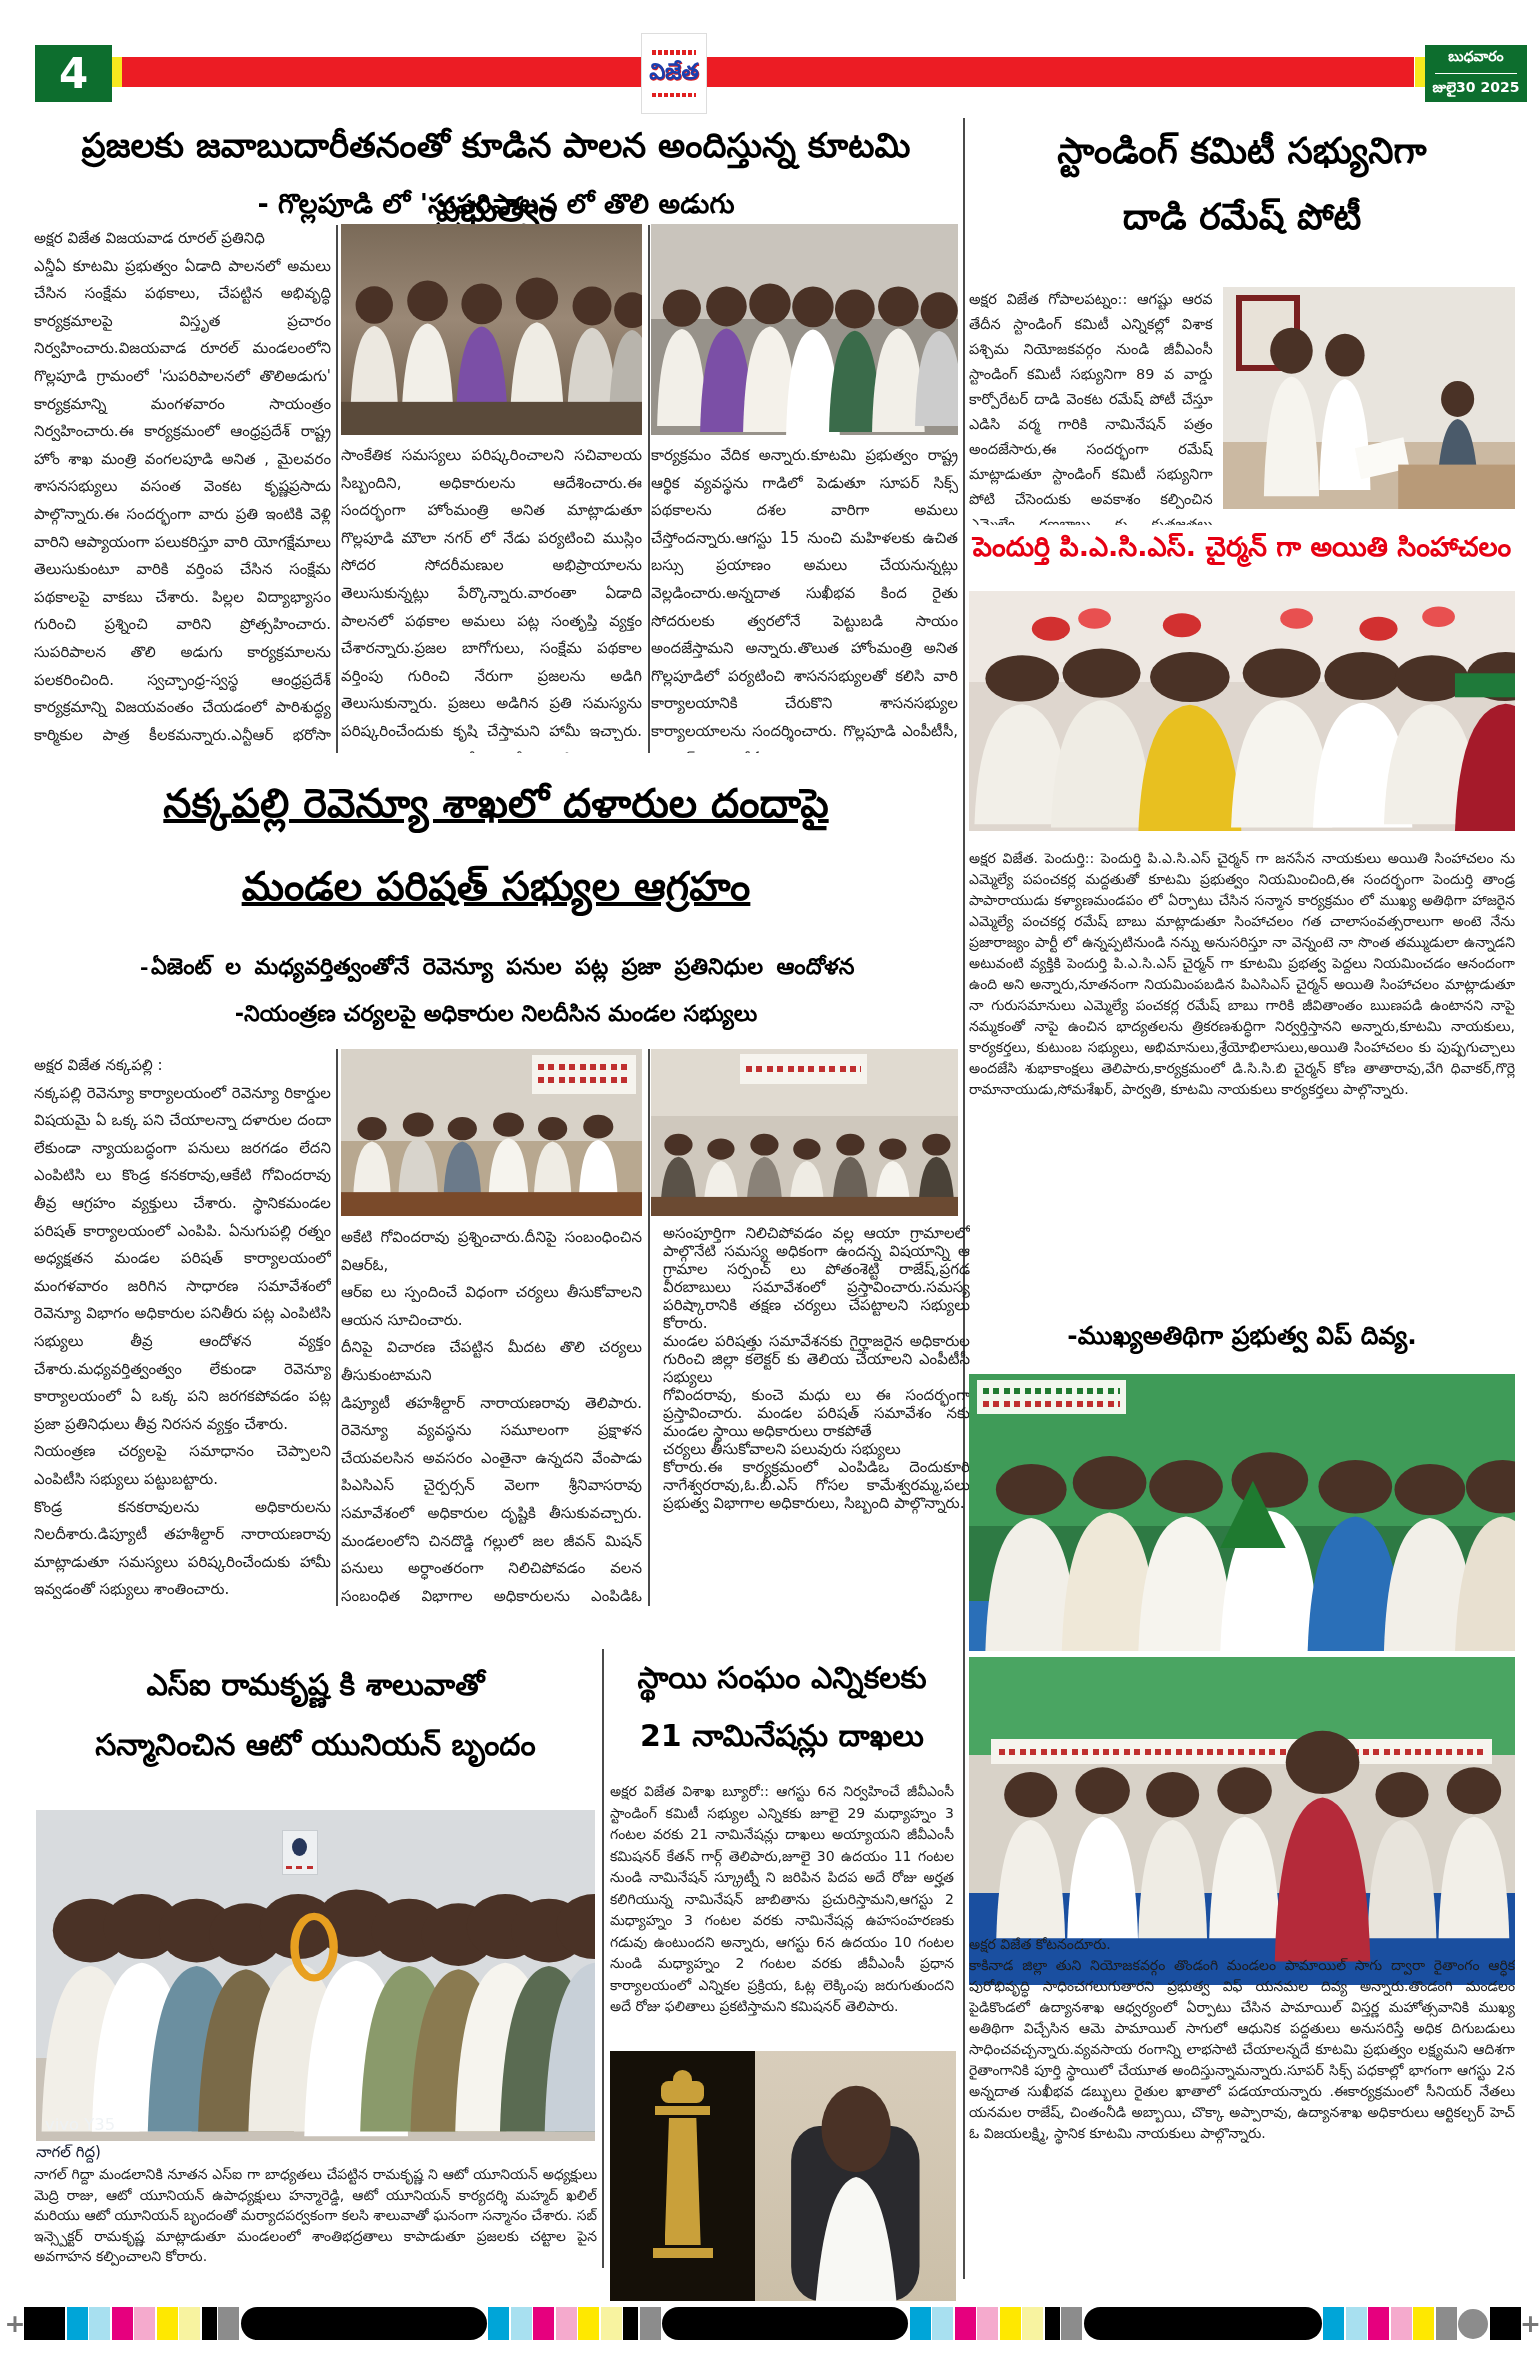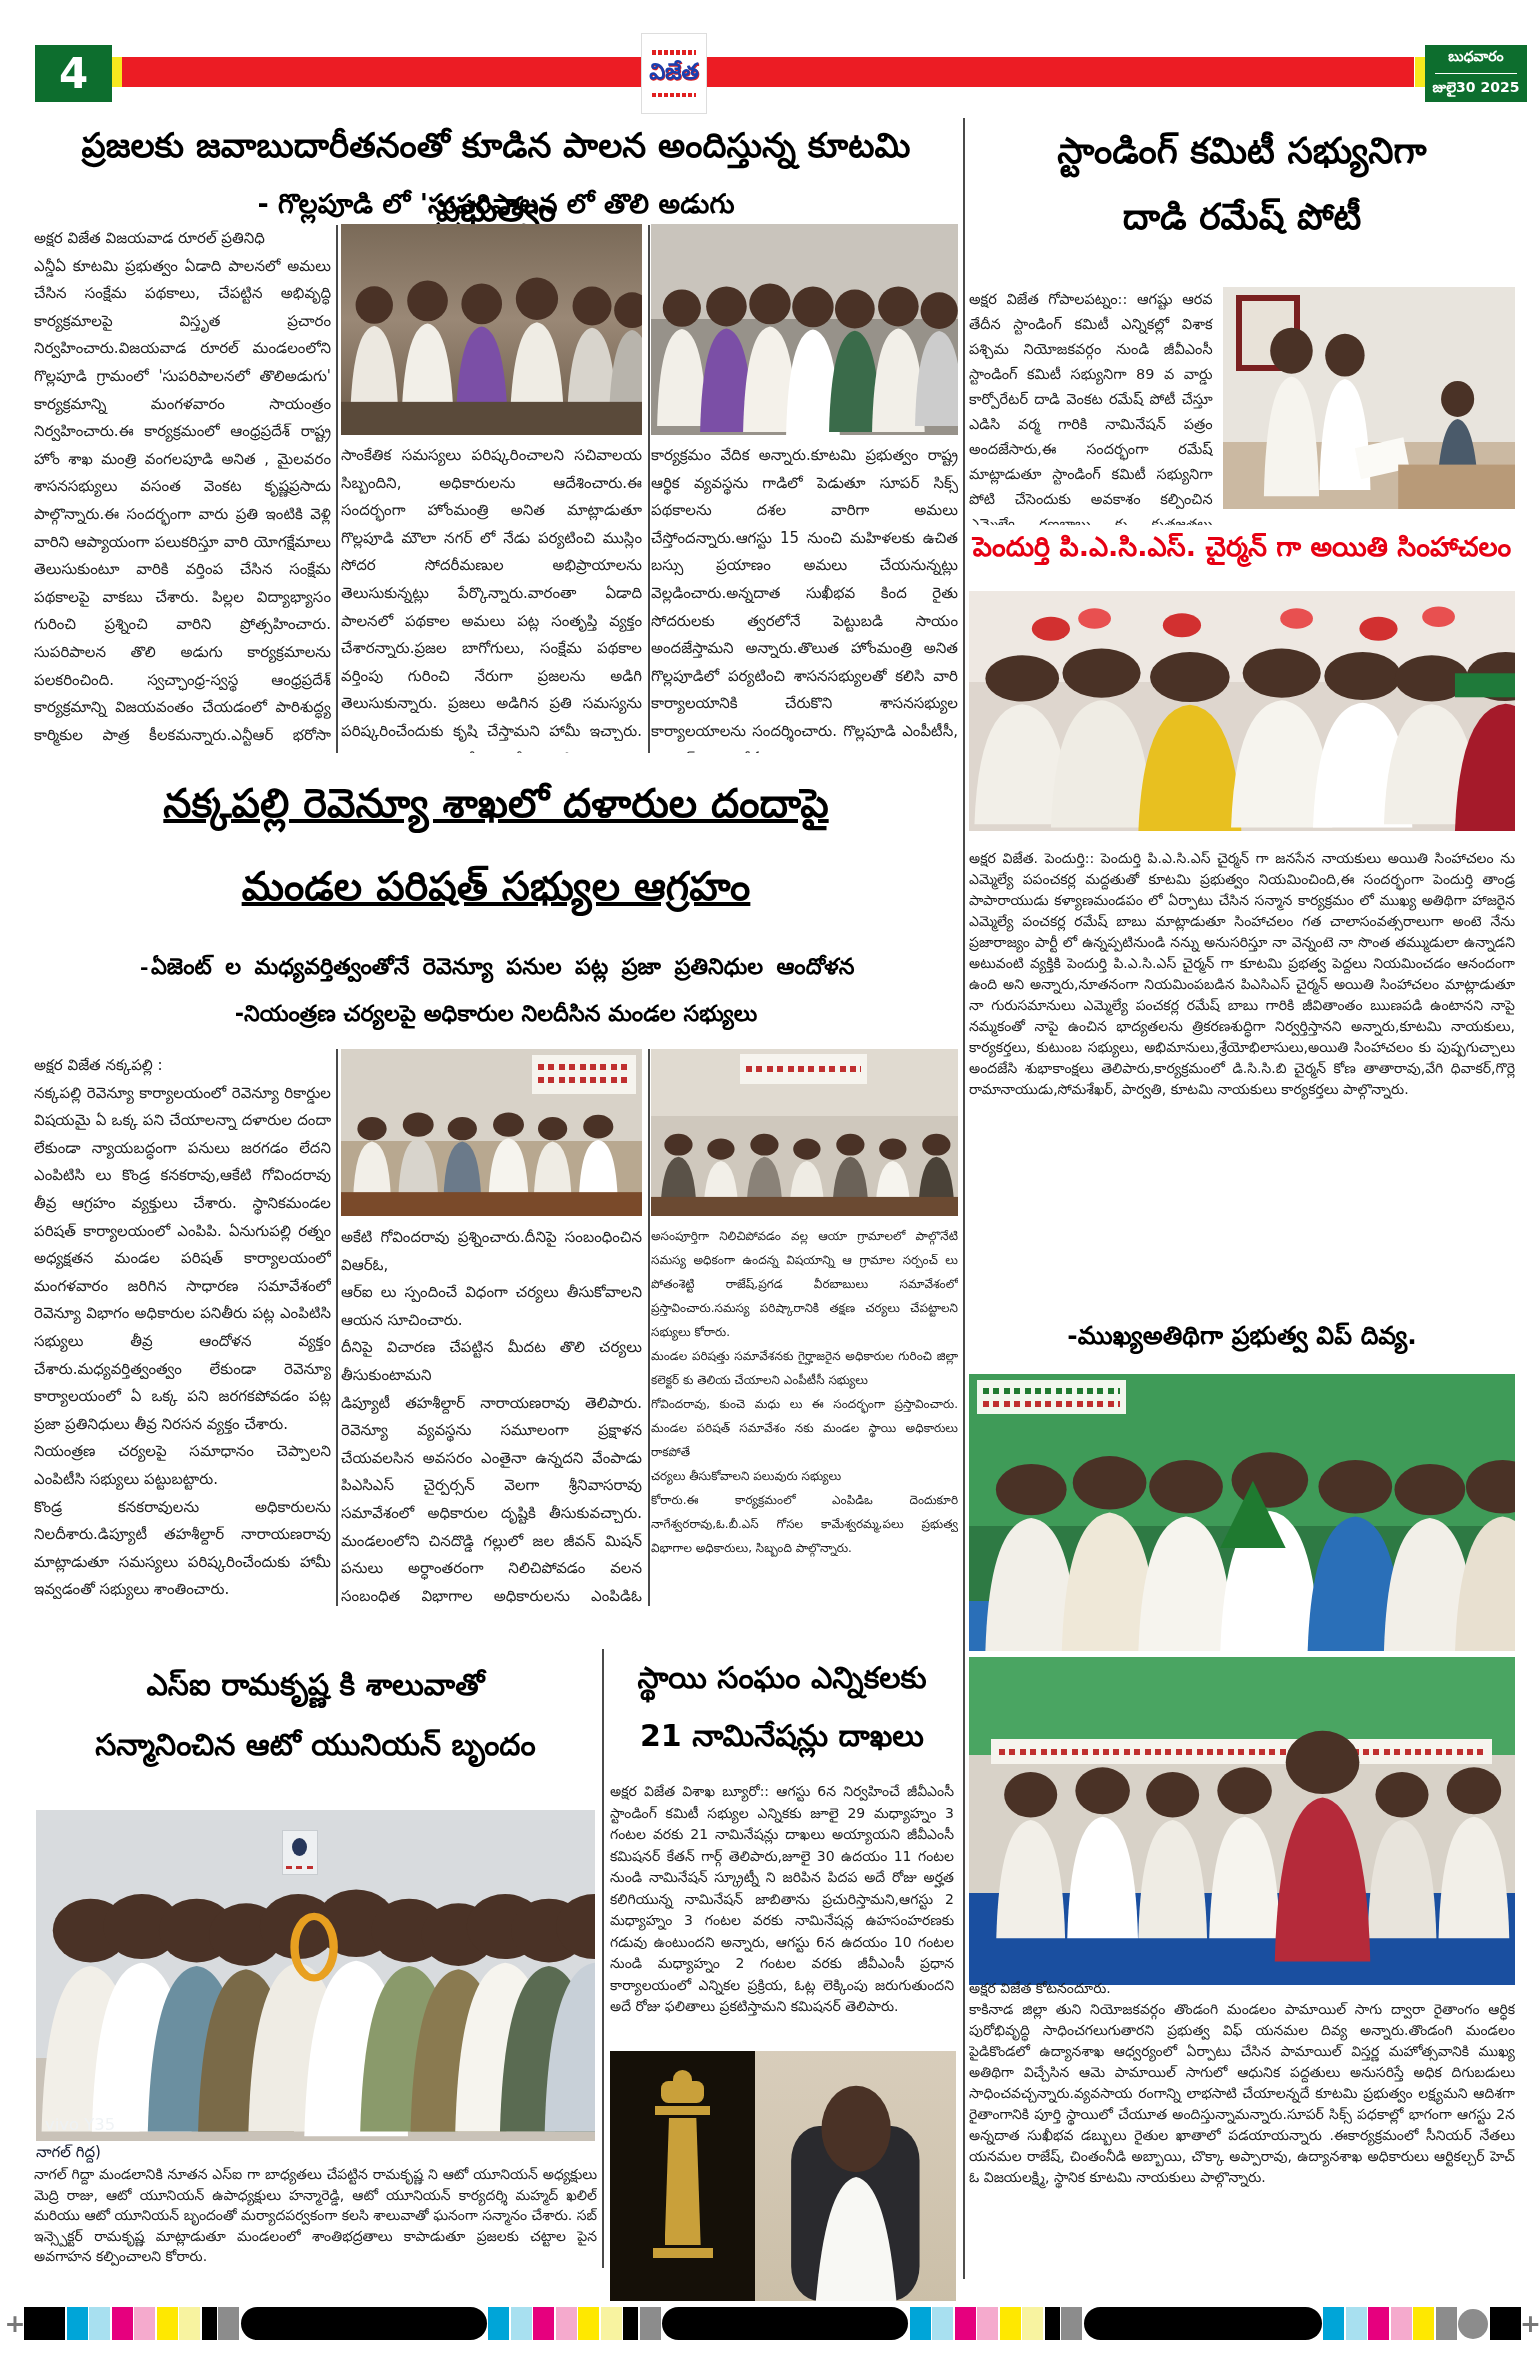--- a/index.html
+++ b/index.html
@@ -183,21 +183,21 @@
       <use href="#fig" transform="translate(6,70) scale(3.4)" style="color:#5a5248"></use>
       <use href="#fig" transform="translate(34,74) scale(3.3)" style="color:#f2efe8"></use>
       <use href="#fig" transform="translate(62,70) scale(3.4)" style="color:#8a8278"></use>
       <use href="#fig" transform="translate(90,74) scale(3.3)" style="color:#efece4"></use>
       <use href="#fig" transform="translate(118,70) scale(3.4)" style="color:#6b6258"></use>
       <use href="#fig" transform="translate(146,74) scale(3.3)" style="color:#f6f4ee"></use>
       <use href="#fig" transform="translate(174,70) scale(3.4)" style="color:#4a4238"></use>
       <rect x="0" y="124" width="200" height="16" fill="#6b4a32"></rect>
     </svg>
   </div>
-  <div class="abs bodytxt preline" style="left:651px;top:1224px;width:307px;height:383px;font-size:12px;line-height:24px;">అసంపూర్తిగా నిలిచిపోవడం వల్ల ఆయా గ్రామాలలో పాల్గొనేటి సమస్య అధికంగా ఉందన్న విషయాన్ని ఆ గ్రామాల సర్పంచ్ లు పోతంశెట్టి రాజేష్,ప్రగడ వీరబాబులు సమావేశంలో ప్రస్తావించారు.సమస్య పరిష్కారానికి తక్షణ చర్యలు చేపట్టాలని సభ్యులు కోరారు.
+  <div class="abs bodytxt preline" style="left:651px;top:1224px;width:307px;height:383px;font-size:15px;line-height:18px;padding-left:12px;">అసంపూర్తిగా నిలిచిపోవడం వల్ల ఆయా గ్రామాలలో పాల్గొనేటి సమస్య అధికంగా ఉందన్న విషయాన్ని ఆ గ్రామాల సర్పంచ్ లు పోతంశెట్టి రాజేష్,ప్రగడ వీరబాబులు సమావేశంలో ప్రస్తావించారు.సమస్య పరిష్కారానికి తక్షణ చర్యలు చేపట్టాలని సభ్యులు కోరారు.
 మండల పరిషత్తు సమావేశనకు గైర్హాజరైన అధికారుల గురించి జిల్లా కలెక్టర్ కు తెలియ చేయాలని ఎంపీటీసీ సభ్యులు
 గోవిందరావు, కుంచె మధు లు ఈ సందర్భంగా ప్రస్తావించారు. మండల పరిషత్ సమావేశం నకు మండల స్థాయి అధికారులు రాకపోతే
 చర్యలు తీసుకోవాలని పలువురు సభ్యులు
 కోరారు.ఈ కార్యక్రమంలో ఎంపిడిఒ దెందుకూరి నాగేశ్వరరావు,ఓ.బీ.ఎస్ గోసల కామేశ్వరమ్మ,పలు ప్రభుత్వ విభాగాల అధికారులు, సిబ్బంది పాల్గొన్నారు.</div>
 
   <div class="abs subhead" style="left:969px;top:1321px;width:546px;height:36px;font-size:25px;">-ముఖ్యఅతిథిగా ప్రభుత్వ విప్ దివ్య.</div>
 
   <div class="photo" style="left:969px;top:1374px;width:546px;height:277px;background:linear-gradient(180deg,#3f9b58 0 55%,#2e7a44 55% 82%,#2a6fb8 82%);">
     <div class="banner" style="left:7.5px;top:6px;width:149px;height:34px;background:#f2f7ee;">
       <div class="tx" style="left:6px;right:6px;top:7.5px;background:repeating-linear-gradient(90deg,#1f7a30 0 6px,transparent 6px 10.4px);"></div>
@@ -223,21 +223,21 @@
       <use href="#fig" transform="translate(10,48) scale(3.6)" style="color:#f2efe8"></use>
       <use href="#fig" transform="translate(36,46) scale(3.7)" style="color:#ffffff"></use>
       <use href="#fig" transform="translate(62,48) scale(3.6)" style="color:#efece4"></use>
       <use href="#fig" transform="translate(88,46) scale(3.7)" style="color:#f6f4ee"></use>
       <use href="#fig" transform="translate(146,48) scale(3.6)" style="color:#e8e4dc"></use>
       <use href="#fig" transform="translate(172,46) scale(3.7)" style="color:#f2efe8"></use>
       <use href="#fig" transform="translate(112,30) scale(5)" style="color:#b52a3a"></use>
     </svg>
   </div>
 
-  <div class="abs bodytxt preline" style="left:969px;top:1978px;width:546px;height:276px;font-size:14px;line-height:21px;">అక్షర విజేత కోటనందూరు.
+  <div class="abs bodytxt preline" style="left:969px;top:1934px;width:546px;height:276px;font-size:14px;line-height:21px;">అక్షర విజేత కోటనందూరు.
 కాకినాడ జిల్లా తుని నియోజకవర్గం తొండంగి మండలం పామాయిల్ సాగు ద్వారా రైతాంగం ఆర్ధిక పురోభివృద్ధి సాధించగలుగుతారని ప్రభుత్వ విఫ్ యనమల దివ్య అన్నారు.తొండంగి మండలం పైడికొండలో ఉద్యానశాఖ ఆధ్వర్యంలో ఏర్పాటు చేసిన పామాయిల్ విస్తర్ణ మహోత్సవానికి ముఖ్య అతిథిగా విచ్చేసిన ఆమె పామాయిల్ సాగులో ఆధునిక పద్దతులు అనుసరిస్తే అధిక దిగుబడులు సాధించవచ్చన్నారు.వ్యవసాయ రంగాన్ని లాభసాటి చేయాలన్నదే కూటమి ప్రభుత్వం లక్ష్యమని ఆదిశగా రైతాంగానికి పూర్తి స్థాయిలో చేయూత అందిస్తున్నామన్నారు.సూపర్ సిక్స్ పధకాల్లో భాగంగా ఆగస్టు 2న అన్నదాత సుఖీభవ డబ్బులు రైతుల ఖాతాలో పడయాయన్నారు .ఈకార్యక్రమంలో సీనియర్ నేతలు యనమల రాజేష్, చింతంనీడి అబ్బాయి, చొక్కా అప్పారావు, ఉద్యానశాఖ అధికారులు ఆర్టికల్చర్ హెచ్ ఓ విజయలక్ష్మి, స్థానిక కూటమి నాయకులు పాల్గొన్నారు.</div>
 
   <div class="abs headline preline" style="left:34px;top:1655px;width:563px;height:122px;font-size:30px;line-height:60px;">ఎస్ఐ రామకృష్ణ కి శాలువాతో
 సన్మానించిన ఆటో యునియన్ బృందం</div>
 
   <div class="photo" style="left:36px;top:1810px;width:559px;height:331px;background:linear-gradient(180deg,#d8dbde 0 75%,#c9c2b8 75%);">
     <div style="position:absolute;left:44%;top:6%;width:34px;height:43px;background:#eef0f2;border:1.5px solid #c8ccd0;">
       <div style="position:absolute;left:9px;top:7.5px;width:15px;height:18px;border-radius:50%;background:#26365a;"></div>
       <div class="tx" style="left:3px;right:3px;bottom:4.5px;height:3.7px;"></div>
     </div>

